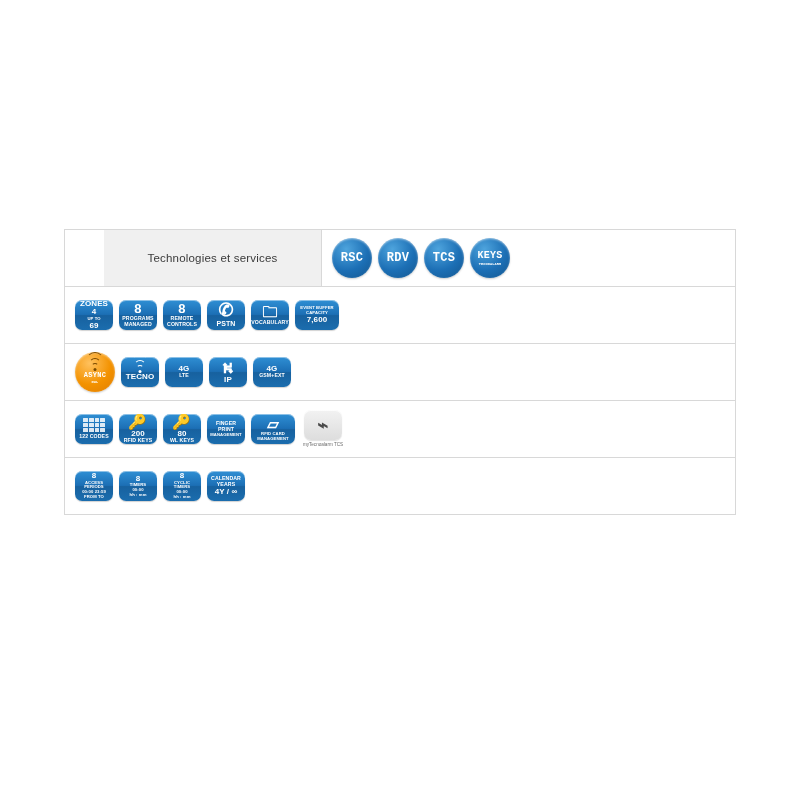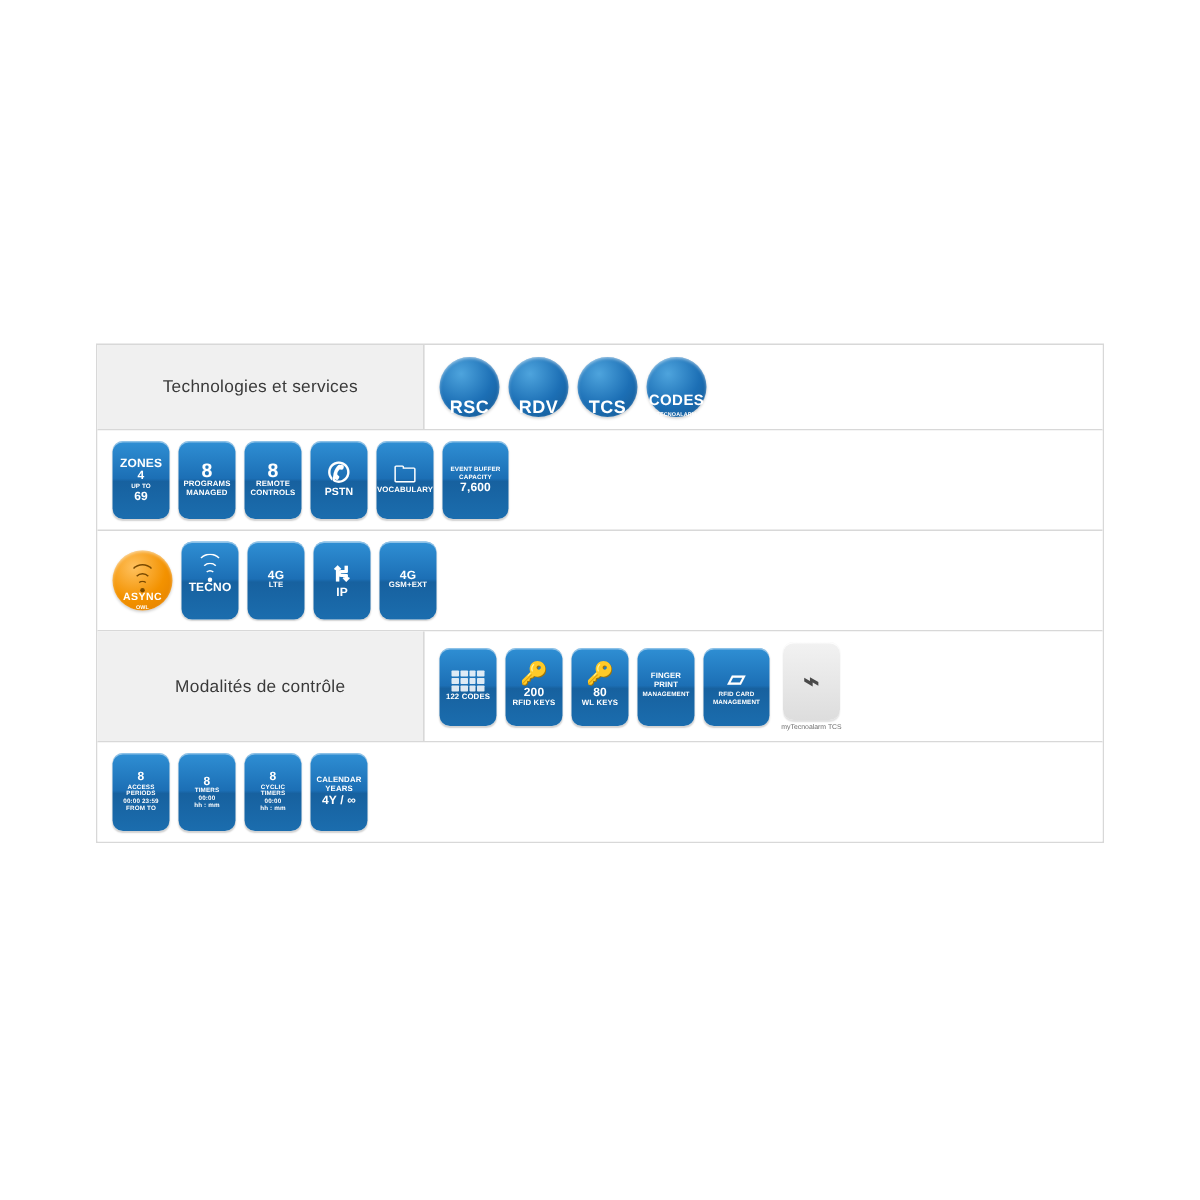--- a/index.html
+++ b/index.html
@@ -37,35 +37,36 @@
     border-right: 1px solid #d8d8d8;
     display: flex;
     align-items: center;
     justify-content: center;
     text-align: center;
     font-size: 11.5px;
     color: #3a3a3a;
     padding: 6px 8px;
     box-sizing: border-box;
     letter-spacing: .2px;
+    margin-left: 39px;
   }
 
   .row-icons {
     flex: 1 1 auto;
     display: flex;
     align-items: center;
     gap: 6px;
     padding: 7px 10px;
     box-sizing: border-box;
   }
 
   
   .tile {
     width: 38px;
-    height: 52px;
+    height: 30px;
     border-radius: 7px;
     position: relative;
     color: #ffffff;
     display: flex;
     flex-direction: column;
     align-items: center;
     justify-content: center;
     text-align: center;
     font-size: 5.2px;
     line-height: 1.15;
@@ -107,26 +108,27 @@
   
   .badge {
     width: 40px;
     height: 40px;
     border-radius: 50%;
     background: radial-gradient(circle at 36% 28%, #4ea4dd 0%, #1c6fb5 55%, #14568f 100%);
     color: #ffffff;
     display: flex;
     flex-direction: column;
     align-items: center;
-    justify-content: flex-end;
+    justify-content: center;
     font-weight: bold;
     font-size: 12px;
     letter-spacing: .3px;
     box-shadow: inset 0 1px 2px rgba(255,255,255,.5), 0 1px 2px rgba(0,0,0,.2);
     position: relative;
+    font-family: Liberation Mono, monospace;
   }
   .badge .b-sub {
     font-size: 3.6px;
     font-weight: bold;
     letter-spacing: .1px;
     margin-top: 1px;
   }
   .badge .b-main { font-size: 12px; }
   .badge.small-main .b-main { font-size: 10px; }
 
@@ -225,21 +227,21 @@
       <div class="badge">
         <span class="b-main">RSC</span>
       </div>
       <div class="badge">
         <span class="b-main">RDV</span>
       </div>
       <div class="badge">
         <span class="b-main">TCS</span>
       </div>
       <div class="badge small-main">
-        <span class="b-main">CODES</span>
+        <span class="b-main">KEYS</span>
         <span class="b-sub">TECNOALARM</span>
       </div>
     </div>
   </div>
 
   <div class="spec-row">
     <div class="row-icons">
 
       <div class="tile">
         <span class="mid">ZONES</span>
@@ -315,21 +317,20 @@
 
       <div class="tile">
         <span class="mid">4G</span>
         <span class="sm">GSM+EXT</span>
       </div>
 
     </div>
   </div>
 
   <div class="spec-row">
-    <div class="row-label">Modalités de contrôle</div>
     <div class="row-icons">
 
       <div class="tile">
         <span class="keypad">
           <span></span>
             <span></span>
             <span></span>
             <span></span>
           <span></span>
             <span></span>

